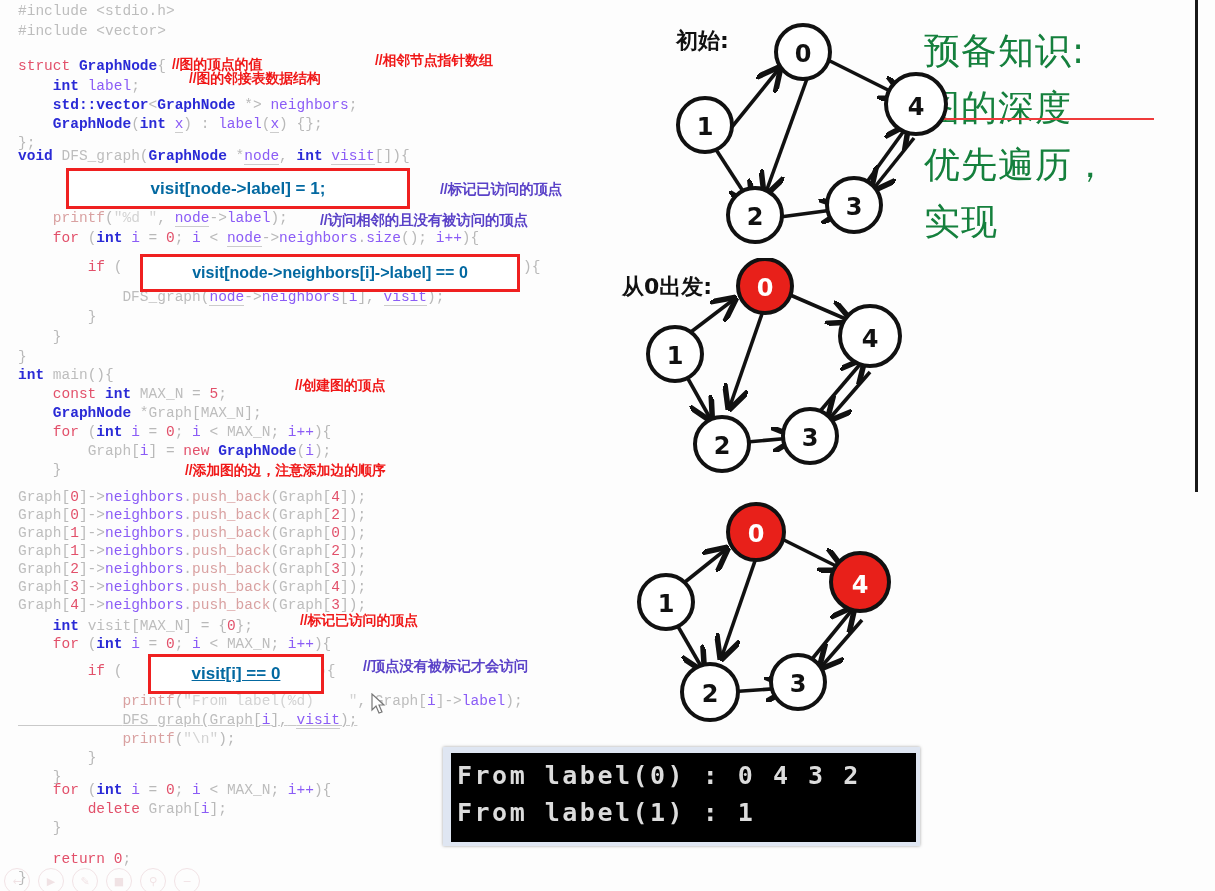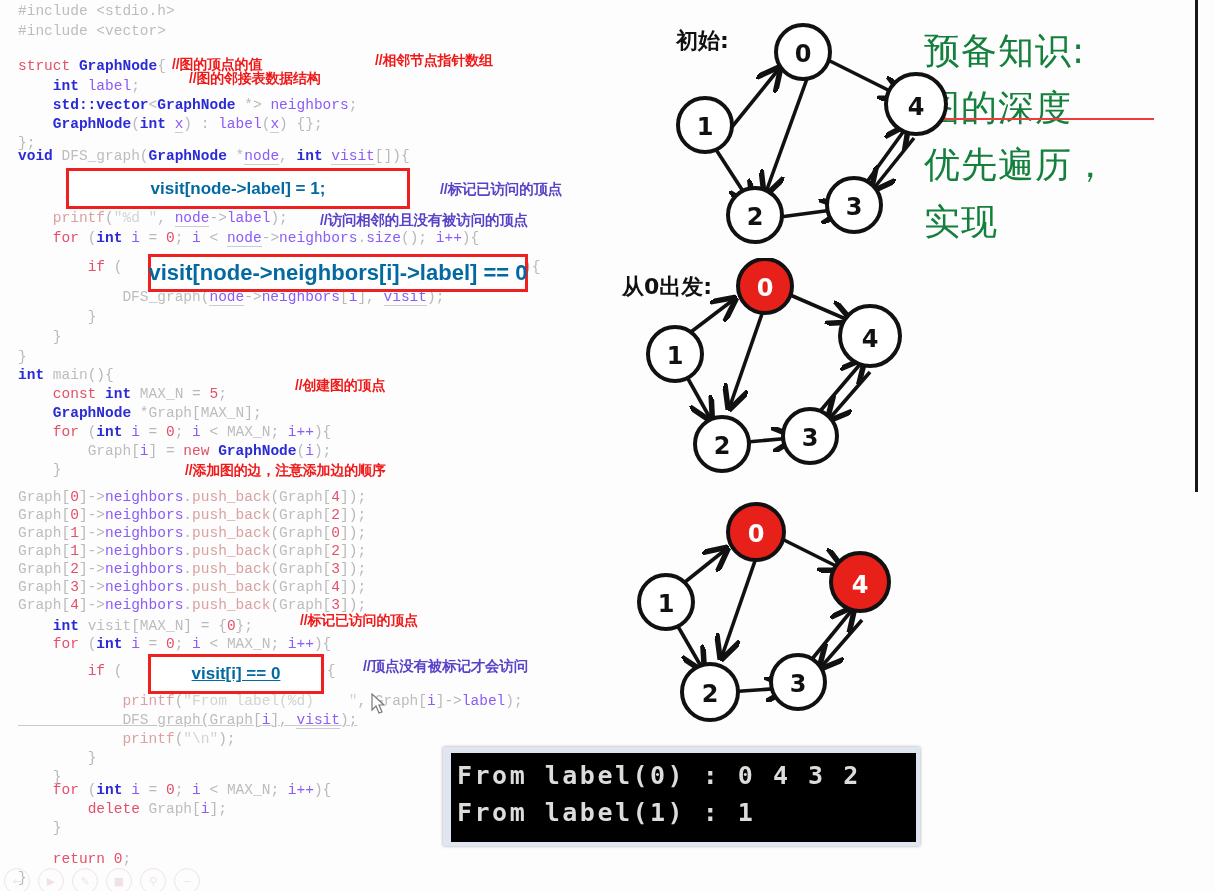--- a/index.html
+++ b/index.html
@@ -159,21 +159,21 @@
   <div class="cmt-red" style="left:172px;top:56px;">//图的顶点的值</div>
   <div class="cmt-red" style="left:375px;top:44px;margin-top:8px;">//相邻节点指针数组</div>
   <div class="cmt-blue" style="left:440px;top:180px;">//标记已访问的顶点</div>
   <div class="cmt-blue" style="left:320px;top:211px;">//访问相邻的且没有被访问的顶点</div>
   <div class="cmt-red" style="left:295px;top:377px;">//创建图的顶点</div>
   <div class="cmt-red" style="left:185px;top:462px;">//添加图的边，注意添加边的顺序</div>
   <div class="cmt-red" style="left:300px;top:612px;">//标记已访问的顶点</div>
   <div class="cmt-blue" style="left:363px;top:657px;">//顶点没有被标记才会访问</div>
 
   <div class="hlbox" style="left:66px;top:168px;width:338px;height:35px;font-size:17px;">visit[node-&gt;label] = 1;</div>
-  <div class="hlbox" style="left:148px;top:254px;width:374px;height:32px;font-size:22px;">visit[node-&gt;neighbors[i]-&gt;label] == 0</div>
+  <div class="hlbox" style="left:140px;top:254px;width:374px;height:32px;font-size:16px;">visit[node-&gt;neighbors[i]-&gt;label] == 0</div>
   <div class="hlbox" style="left:148px;top:654px;width:170px;height:34px;font-size:17px;text-decoration:underline;">visit[i] == 0</div>
 
   <div class="cursor">
     <svg width="16" height="22" viewBox="0 0 16 22">
       <path d="M1 1 L1 17 L5 13 L8 20 L11 19 L8 12 L13 12 Z" fill="#ffffff" stroke="#777" stroke-width="1.2"></path>
     </svg>
   </div>
 
   <div class="title">
     <div>预备知识:</div>

